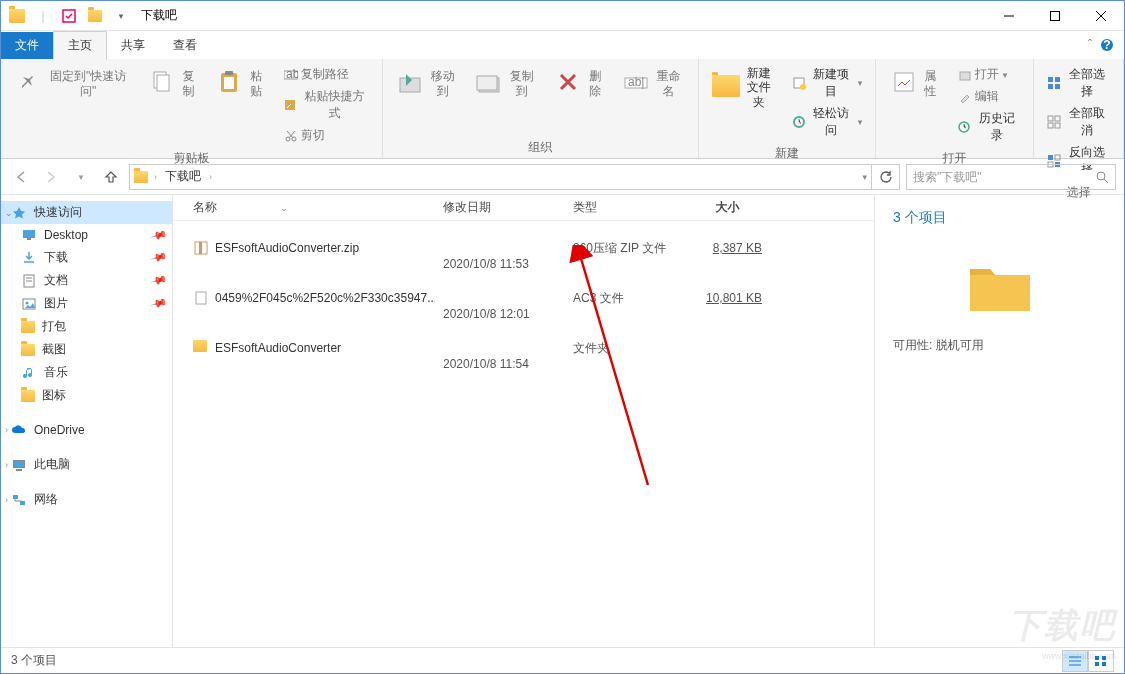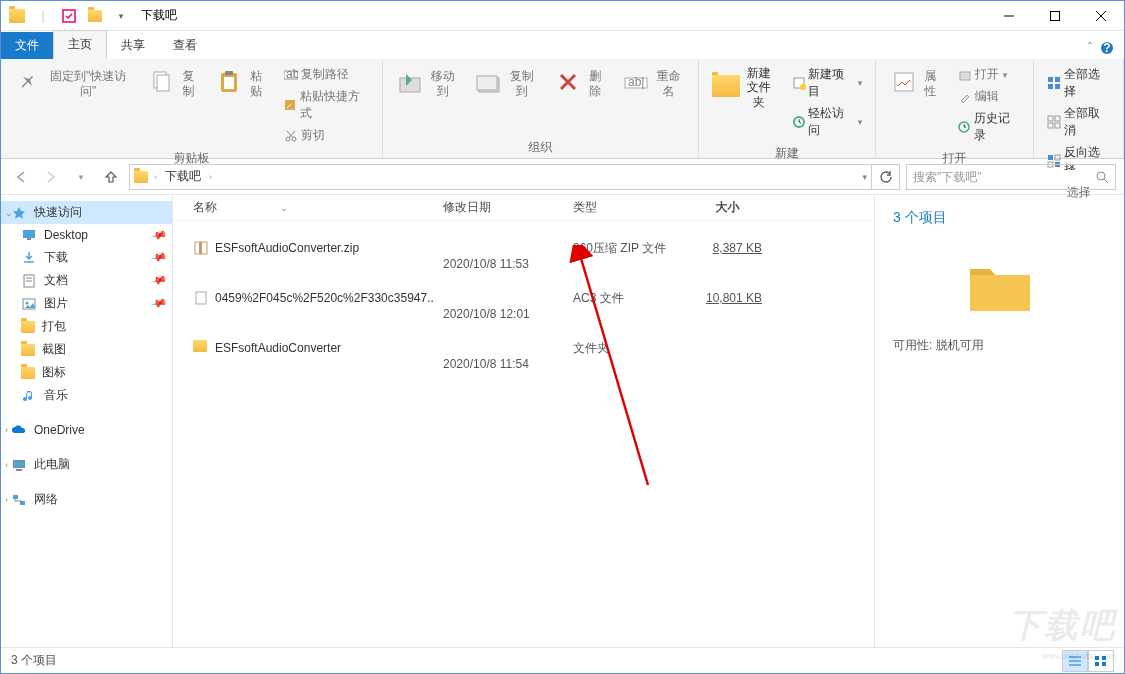--- a/index.html
+++ b/index.html
@@ -6,36 +6,36 @@
 body{background:#fff;width:1125px;height:674px;overflow:hidden;position:relative;border:1px solid #5a8fd6;}
 .titlebar{height:30px;display:flex;align-items:center;background:#fff;border-bottom:1px solid #e5e5e5;}
 .qat{display:flex;align-items:center;padding:0 6px;gap:6px;}
 .qat-icon{width:20px;height:20px;display:flex;align-items:center;justify-content:center;}
 .folder-icon-sm{width:16px;height:14px;background:linear-gradient(#ffd86b,#f5b942);border-radius:1px;position:relative;}
 .folder-icon-sm::before{content:"";position:absolute;top:-3px;left:0;width:6px;height:3px;background:#f5b942;border-radius:1px 1px 0 0;}
 .title-text{margin-left:4px;color:#000;}
 .title-spacer{flex:1;}
 .win-controls{display:flex;}
 .win-btn{width:46px;height:30px;display:flex;align-items:center;justify-content:center;color:#000;}
-.ribbon-tabs{height:28px;display:flex;align-items:flex-end;background:#fff;}
+.ribbon-tabs{height:28px;display:flex;align-items:center;background:#fff;}
 .rtab{padding:5px 14px;color:#333;cursor:pointer;}
 .rtab.file{background:#1979ca;color:#fff;}
 .rtab.active{border:1px solid #d0d0d0;border-bottom:1px solid #f5f5f5;background:#f5f5f5;}
 .rtab-spacer{flex:1;}
 .rtab-help{padding:4px 10px;color:#1979ca;display:flex;align-items:center;gap:8px;}
 .ribbon{height:100px;background:#f5f5f5;border-bottom:1px solid #d0d0d0;display:flex;}
 .rgroup{border-right:1px solid #e0e0e0;display:flex;flex-direction:column;padding:3px 6px 0;}
 .rgroup-body{flex:1;display:flex;align-items:flex-start;gap:2px;}
 .rgroup-label{text-align:center;color:#666;font-size:12px;padding:2px 0;}
 .rbig{display:flex;flex-direction:row;align-items:center;justify-content:flex-start;padding:4px 6px;min-width:44px;cursor:pointer;color:#777;}
 .rbig.enabled{color:#333;}
 .rbig .icn{width:32px;height:32px;display:flex;align-items:center;justify-content:center;margin-bottom:3px;}
 .rbig .lbl{text-align:center;line-height:1.2;}
 .rsmall-col{display:flex;flex-direction:column;gap:1px;padding:2px 4px;}
-.rsmall{display:flex;align-items:center;gap:2px;padding:2px 3px;color:#777;cursor:pointer;}
+.rsmall{display:flex;align-items:center;gap:2px;padding:2px 3px;color:#777;cursor:pointer;text-align:center;}
 .rsmall.enabled{color:#333;}
 .rsmall .icn-s{width:16px;height:16px;display:flex;align-items:center;justify-content:center;}
 .navbar{height:36px;display:flex;align-items:center;padding:4px 8px;gap:6px;border-bottom:1px solid #e5e5e5;}
 .nav-btn{width:24px;height:24px;display:flex;align-items:center;justify-content:center;color:#999;cursor:pointer;}
 .nav-btn.enabled{color:#555;}
 .addr-bar{flex:1;height:26px;border:1px solid #ccc;display:flex;align-items:center;padding:0 4px;gap:6px;}
 .addr-crumb{color:#333;padding:0 2px;}
 .addr-sep{color:#999;font-size:9px;}
 .refresh-box{width:28px;height:26px;border:1px solid #ccc;border-left:none;display:flex;align-items:center;justify-content:center;color:#555;}
 .search-box{width:210px;height:26px;border:1px solid #ccc;display:flex;align-items:center;padding:0 6px;color:#888;}
@@ -445,28 +445,28 @@
       </div>
     <div class="sb-item">
         <div class="folder-icon-sm" style="width:14px;height:12px"></div>
         <span>打包</span>
       </div>
     <div class="sb-item">
         <div class="folder-icon-sm" style="width:14px;height:12px"></div>
         <span>截图</span>
       </div>
     <div class="sb-item">
+        <svg width="16" height="16">
+          <path d="M6 3v8a2 2 0 11-1-1.7V5l6-1v6a2 2 0 11-1-1.7V3z" fill="#4aa3df"></path>
+        </svg>
+        <span>音乐</span>
+      </div>
+    <div class="sb-item">
         <div class="folder-icon-sm" style="width:14px;height:12px"></div>
         <span>图标</span>
-      </div>
-    <div class="sb-item">
-        <svg width="16" height="16">
-          <path d="M6 3v8a2 2 0 11-1-1.7V5l6-1v6a2 2 0 11-1-1.7V3z" fill="#4aa3df"></path>
-        </svg>
-        <span>音乐</span>
       </div>
     <div class="sb-spacer"></div>
     <div class="sb-item top">
         <span class="chev">›</span>
         <svg width="16" height="16">
           <path d="M4 11a3 3 0 010-6 4 4 0 017 1 2.5 2.5 0 011 5z" fill="#0a78d4"></path>
         </svg>
         <span>OneDrive</span>
       </div>
     <div class="sb-spacer"></div>

